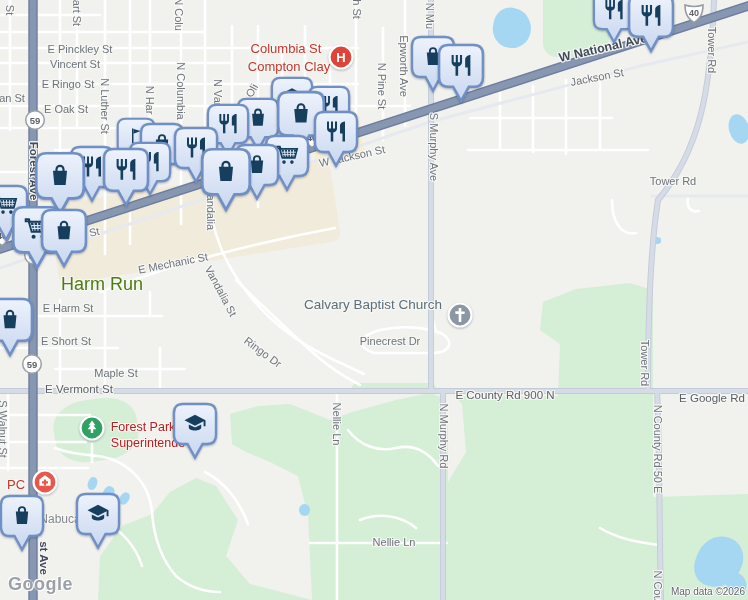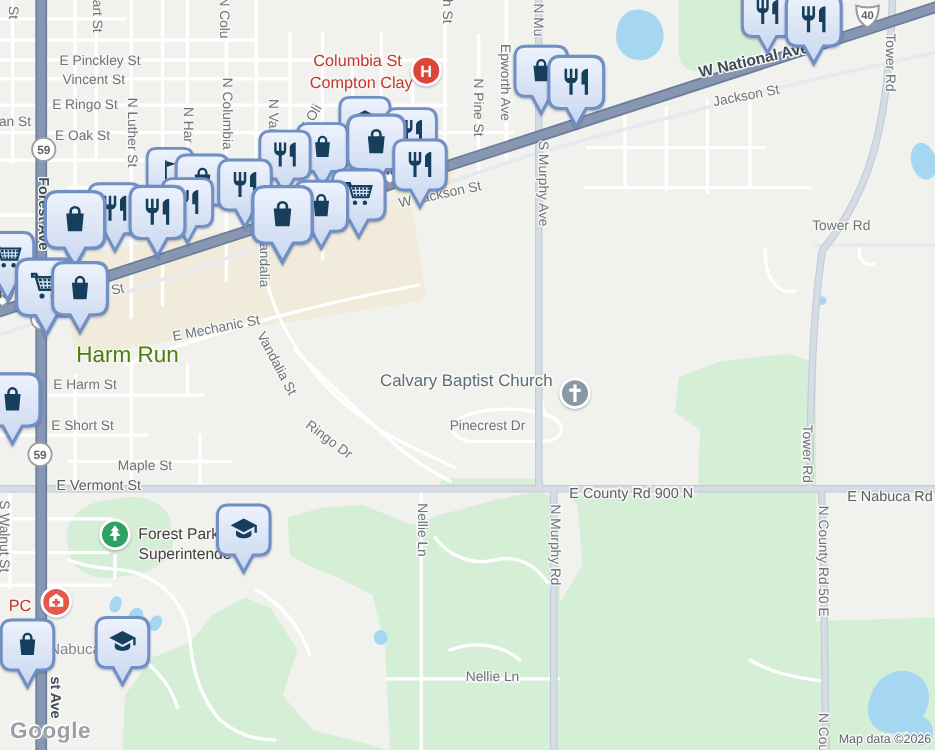--- a/index.html
+++ b/index.html
@@ -13,21 +13,21 @@
   .pond{position:absolute;background:#a5d7f3;}
   svg.roads{position:absolute;left:0;top:0;z-index:2;}
   .lbl{position:absolute;z-index:4;white-space:nowrap;font-size:11px;color:#6d747b;
        transform:translate(-50%,-50%);
        text-shadow:1px 0 #f7f7f4,-1px 0 #f7f7f4,0 1px #f7f7f4,0 -1px #f7f7f4,1px 1px #f7f7f4,-1px -1px #f7f7f4,1px -1px #f7f7f4,-1px 1px #f7f7f4;}
   .lbl.collector{font-size:11.5px;color:#5a6169;font-weight:500;}
   .lbl.highway{font-size:12.5px;color:#3f4b5a;font-weight:600;}
   .lbl.onroad{font-size:11.5px;color:#414c5c;font-weight:600;}
   .lbl.poi{font-size:13.5px;color:#5b6e79;font-weight:500;}
   .lbl.hospital-label{font-size:13px;color:#c5362c;font-weight:500;}
-  .lbl.park-label{font-size:12.5px;color:#404040;font-weight:500;}
+  .lbl.park-label{font-size:12.5px;color:#b91c1c;font-weight:500;}
   .lbl.water-label{font-size:18px;color:#4d7c0f;font-weight:500;}
   .lbl.area-label{font-size:12px;color:#84898e;}
   .shield{position:absolute;z-index:3;transform:translate(-50%,-50%);}
   .poi-icon{position:absolute;z-index:5;transform:translate(-50%,-50%);cursor:pointer;}
   .poi-icon svg{filter:drop-shadow(0 1px 1px rgba(60,64,90,.35));}
   .pin{position:absolute;z-index:6;cursor:pointer;}
   .pin svg{filter:drop-shadow(0 1px 1px rgba(50,60,90,.4));display:block;}
   #google-logo{position:absolute;left:8px;bottom:5px;z-index:10;font-size:18px;font-weight:700;
        letter-spacing:.5px;color:#9aa0a6;
        text-shadow:0 0 2px #fff,1px 1px #fff,-1px -1px #fff;}
@@ -108,21 +108,21 @@
       <span class="lbl" style="left: 116px; top: 361px; margin-top: 12px;">Maple St</span>
       <span class="lbl collector" style="left: 79px; top: 389px;">E Vermont St</span>
       <span class="lbl" style="left: 352px; top: 156px; transform: translate(-50%, -50%) rotate(-12deg);">W Jackson St</span>
       <span class="lbl" style="left: 84px; top: 234px; transform: translate(-50%, -50%) rotate(-12deg);">son St</span>
       <span class="lbl" style="left: 597px; top: 77px; transform: translate(-50%, -50%) rotate(-11deg);">Jackson St</span>
       <span class="lbl highway" style="left: 603px; top: 48px; transform: translate(-50%, -50%) rotate(-13deg);">W National Ave</span>
       <span class="lbl" style="left: 673px; top: 181px;">Tower Rd</span>
       <span class="lbl" style="left: 712px; top: 50px; transform: translate(-50%, -50%) rotate(90deg);">Tower Rd</span>
       <span class="lbl" style="left: 645px; top: 363px; transform: translate(-50%, -50%) rotate(90deg);">Tower Rd</span>
       <span class="lbl collector" style="left: 505px; top: 395px;">E County Rd 900 N</span>
-      <span class="lbl collector" style="left: 712px; top: 398px;">E Nabuca Rd</span>
+      <span class="lbl collector" style="left: 712px; top: 398px;">E Google Rd</span>
       <span class="lbl poi" style="left: 373px; top: 304px;">Calvary Baptist Church</span>
       <span class="lbl" style="left: 390px; top: 341px;">Pinecrest Dr</span>
       <span class="lbl" style="left: 337px; top: 424px; transform: translate(-50%, -50%) rotate(90deg);">Nellie Ln</span>
       <span class="lbl" style="left: 394px; top: 542px;">Nellie Ln</span>
       <span class="lbl" style="left: 444px; top: 436px; transform: translate(-50%, -50%) rotate(90deg);">N Murphy Rd</span>
       <span class="lbl" style="left: 658px; top: 449px; transform: translate(-50%, -50%) rotate(90deg);">N County Rd 50 E</span>
       <span class="lbl" style="left: 658px; top: 586px; transform: translate(-50%, -50%) rotate(90deg);">N Cou</span>
       <span class="lbl" style="left: 434px; top: 147px; transform: translate(-50%, -50%) rotate(90deg);">S Murphy Ave</span>
       <span class="lbl" style="left: 430px; top: 16px; transform: translate(-50%, -50%) rotate(90deg);">N Mu</span>
       <span class="lbl" style="left: 404px; top: 66px; transform: translate(-50%, -50%) rotate(90deg);">Epworth Ave</span>

